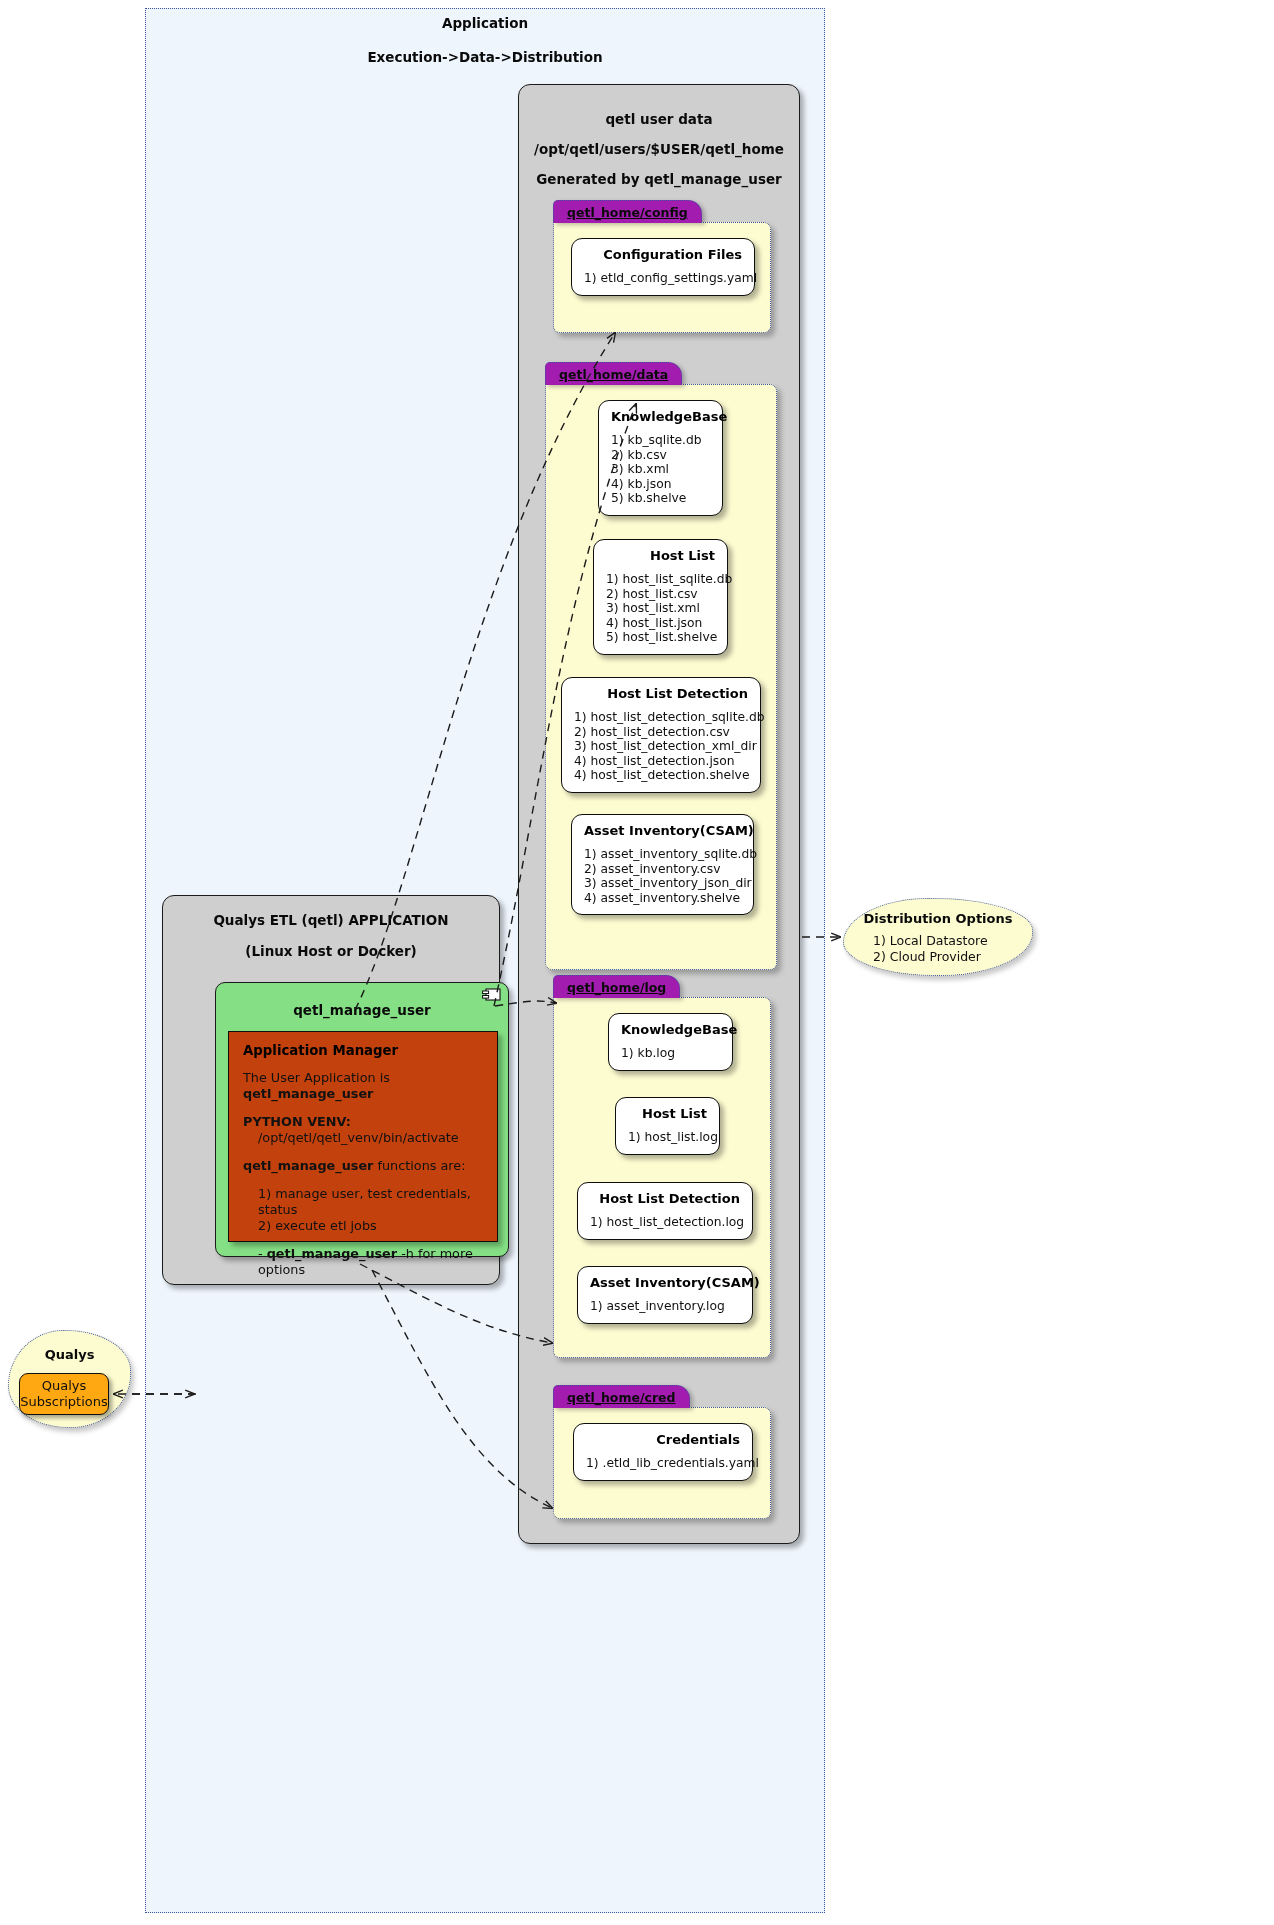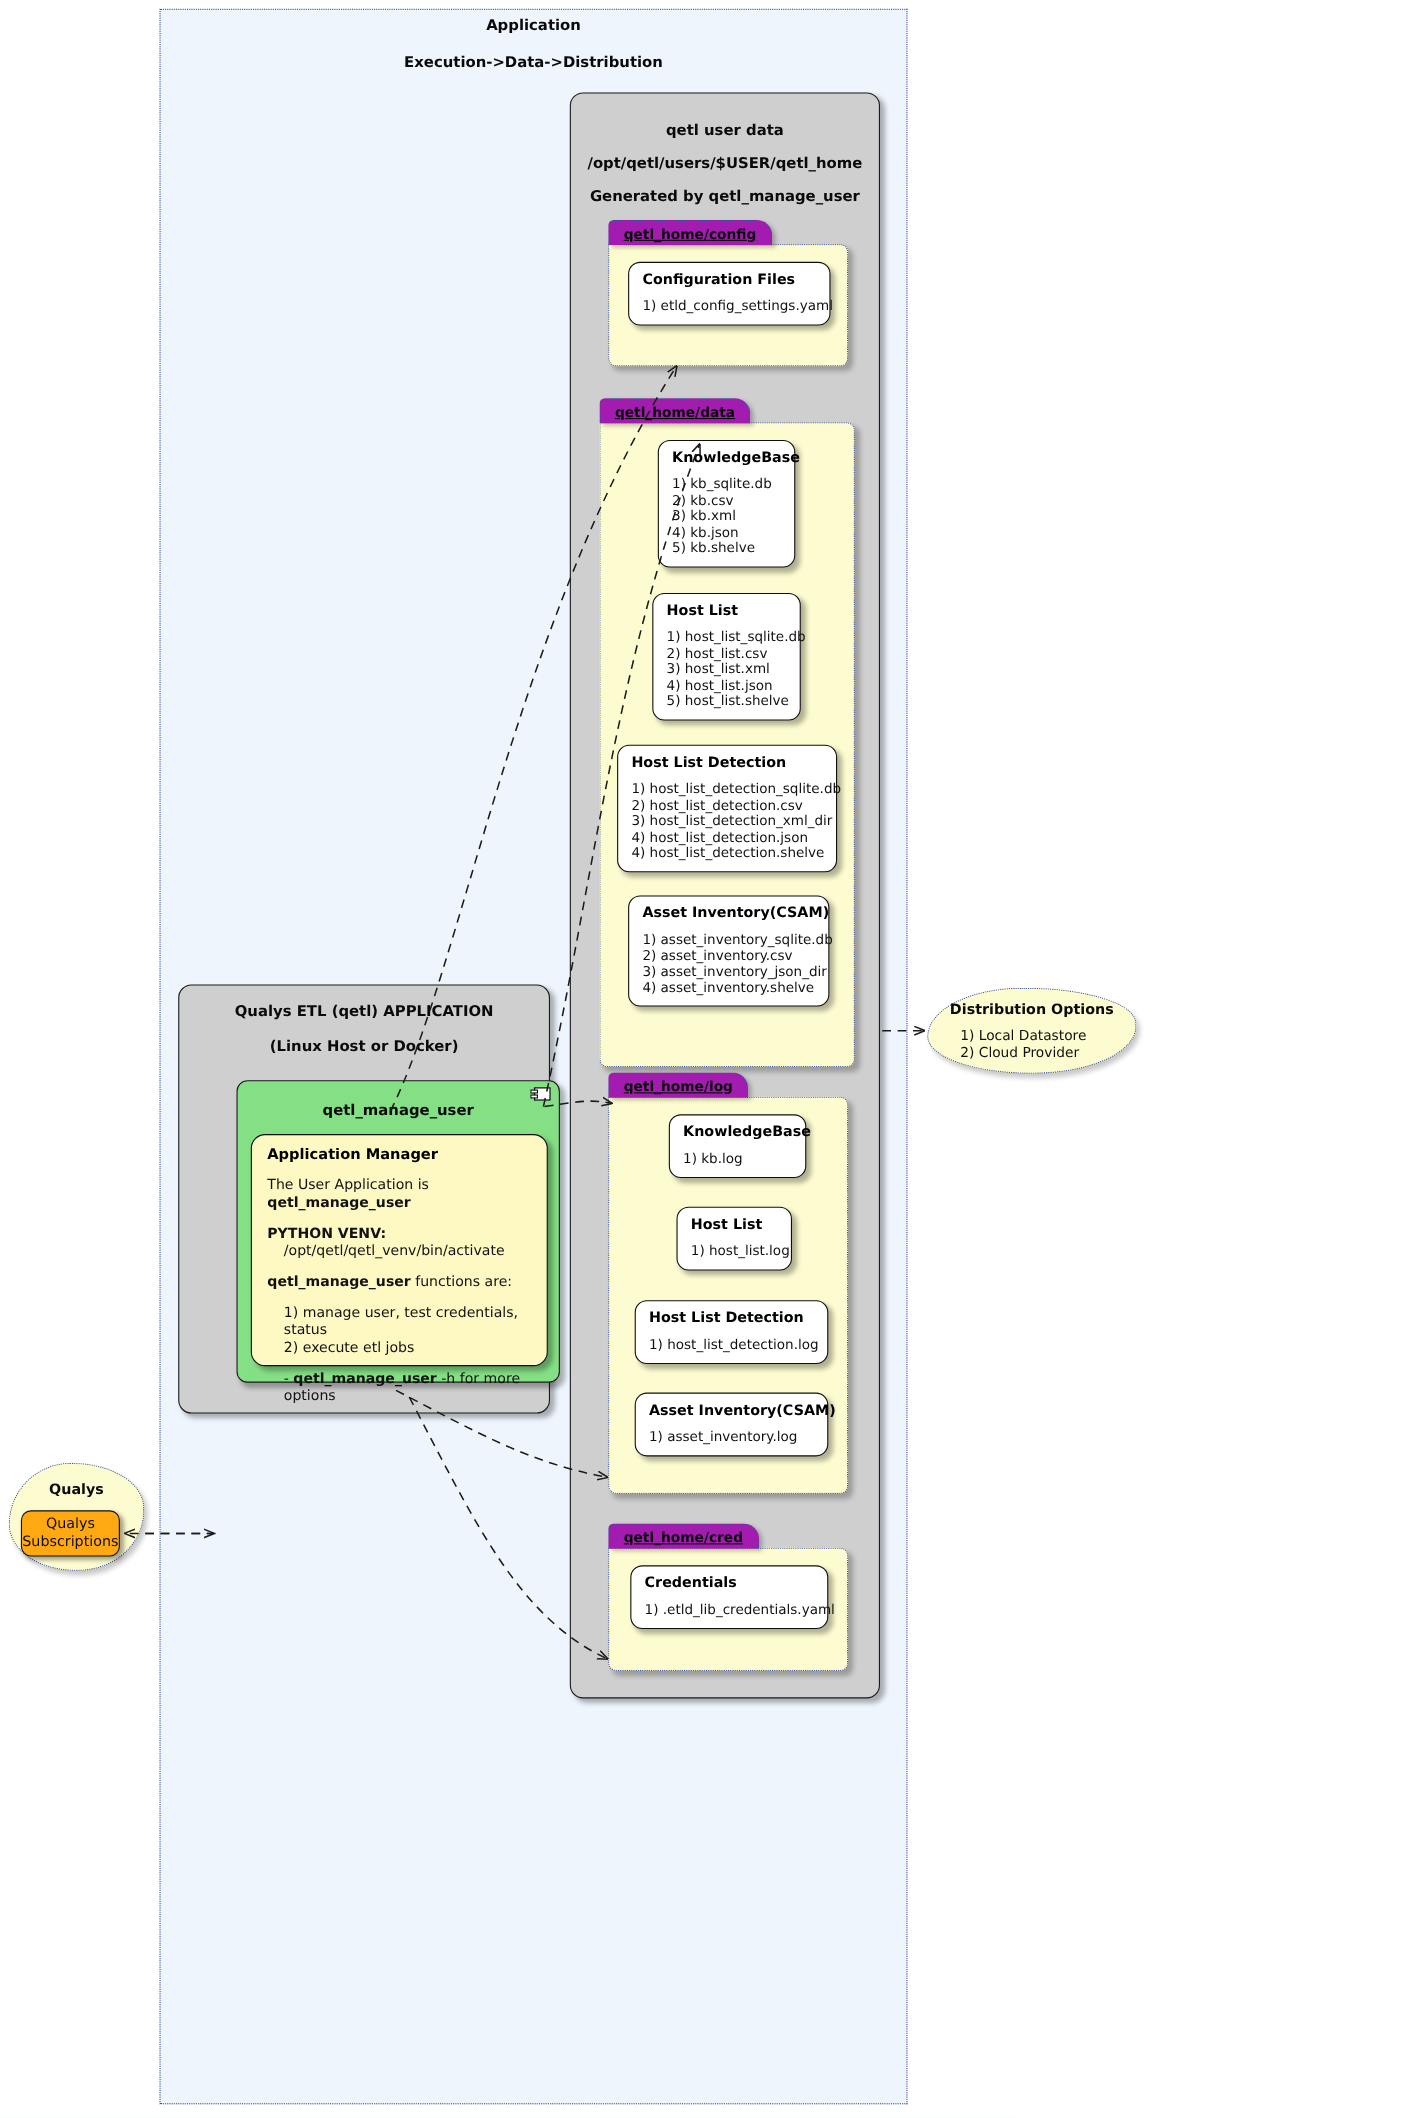--- a/index.html
+++ b/index.html
@@ -123,20 +123,21 @@
     box-shadow: 4px 4px 5px rgba(0,0,0,0.30);
     padding: 8px 12px 9px 12px;
     z-index: 2;
   }
   .card-title {
     font-weight: bold;
     font-size: 13px;
     color: #000;
     margin-bottom: 9px;
     white-space: nowrap;
+    text-align: right;
   }
   .card-list {
     font-size: 12.3px;
     line-height: 14.6px;
     color: #101010;
     white-space: nowrap;
   }
   .card-list div { white-space: nowrap; }
 
   
@@ -170,23 +171,23 @@
     justify-content: center;
     font-size: 13px;
     line-height: 16.5px;
     color: #101010;
     text-align: center;
   }
 
   
   .note-card {
     position: absolute;
-    background: #fef9c3;
+    background: #c2410c;
     border: 1.6px solid #0f0f0f;
-    border-radius: 13px;
+    border-radius: 0;
     box-shadow: 4px 4px 5px rgba(0,0,0,0.30);
     padding: 11px 14px 12px 14px;
   }
   .note-h {
     font-weight: bold;
     font-size: 13.3px;
     color: #000;
   }
   .note-p {
     font-size: 12.8px;

